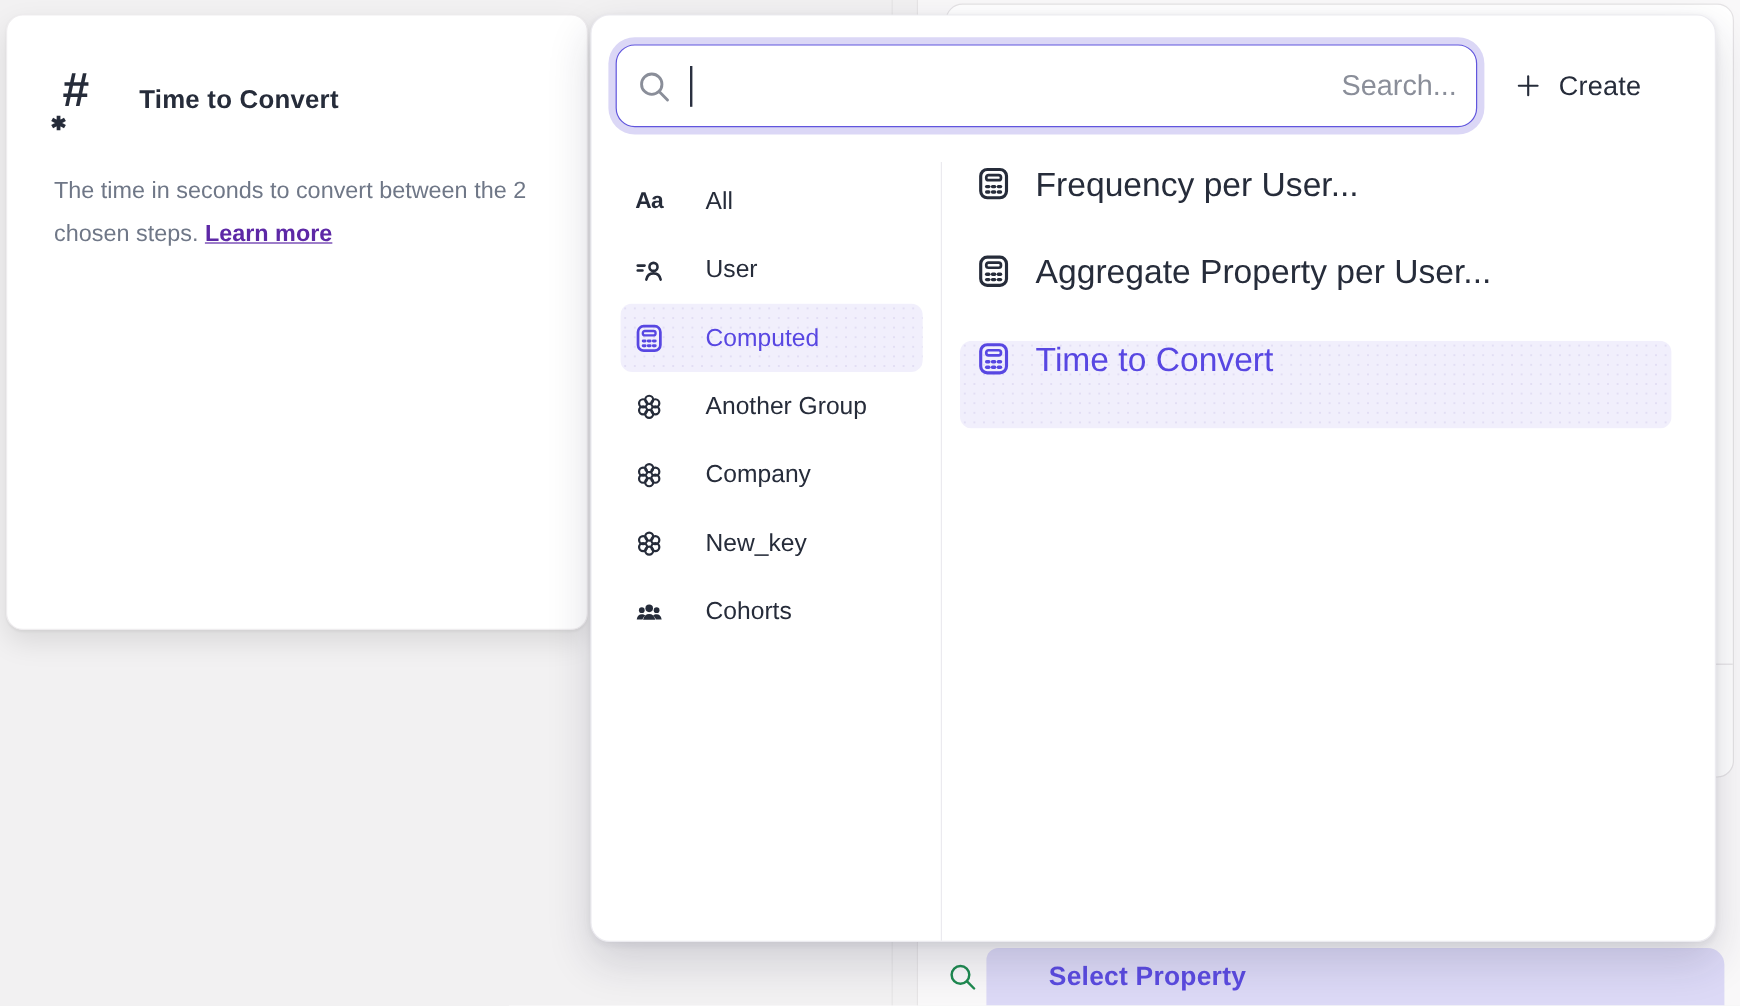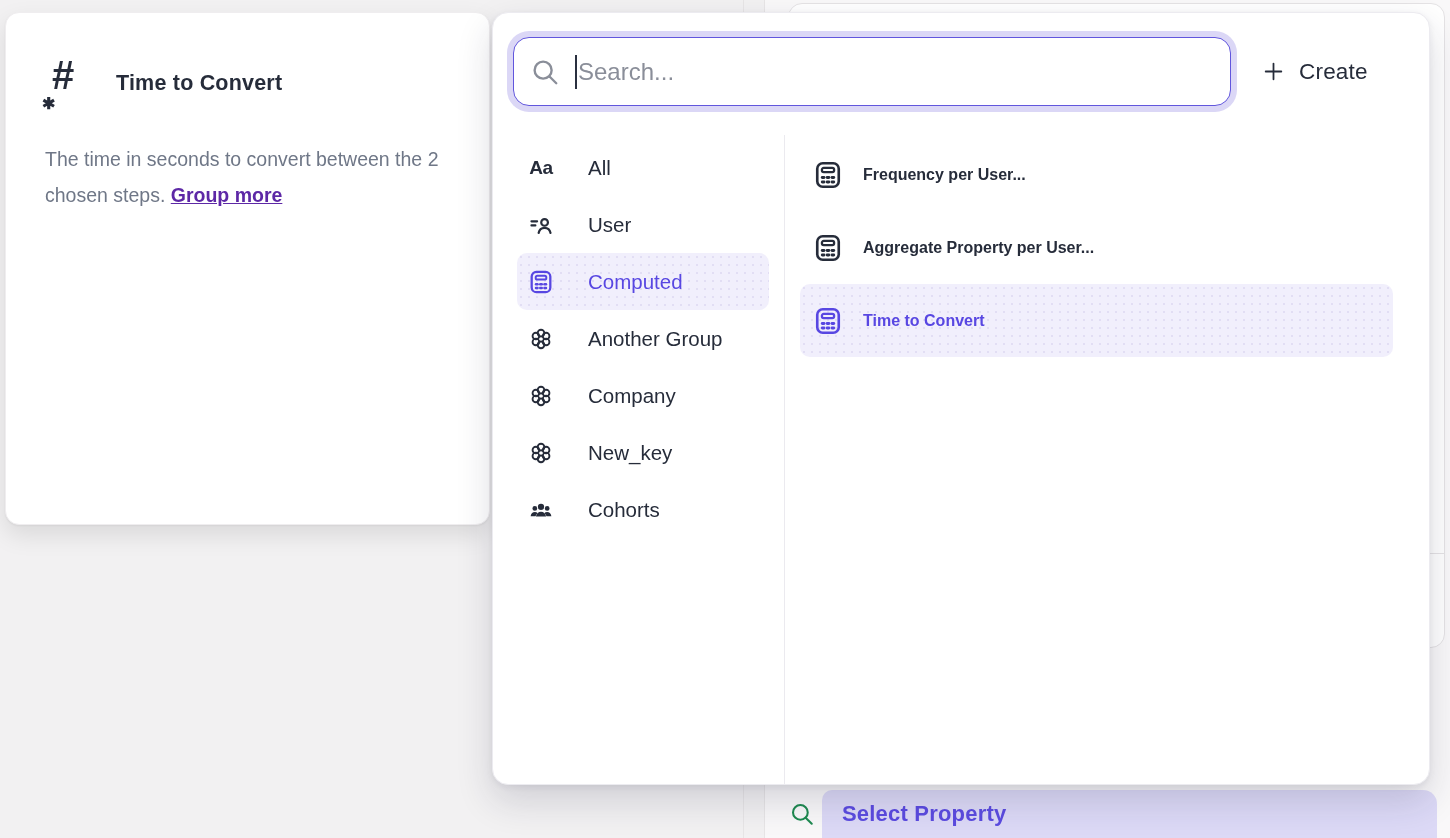--- a/index.html
+++ b/index.html
@@ -23,20 +23,21 @@
   .select-property-pill {
     left:822px; top:790px; width:615px; height:48px;
     background:var(--select-property-bg);
     border-radius:10px 14px 0 0;
     display:flex; align-items:center; padding-left:20px;
     cursor:pointer;
   }
   .select-property-pill .label {
     font-size:22px; font-weight:700; color:var(--select-property-text);
     letter-spacing:.2px;
+    margin-left:32px;
   }
 
   
   .tooltip-card {
     left:5px; top:12px; width:485px; height:513px;
     background:#fff; border:1px solid #efedef; border-radius:14px;
     box-shadow:0 1px 2px rgba(0,0,0,.05), 0 10px 24px rgba(0,0,0,.10);
   }
   .tooltip-header { position:absolute; left:38px; top:42px; height:56px; display:flex; align-items:center; gap:28px; }
   .hash-star-icon { position:relative; width:44px; height:52px; color:var(--text-dark); }
@@ -59,21 +60,21 @@
     position:absolute; left:20px; top:24px; width:718px; height:69px;
     background:#fff; border:1.5px solid var(--search-border); border-radius:16px;
     box-shadow:0 0 0 6px var(--search-ring);
     display:flex; align-items:center; padding:0 16px;
   }
   .search-glyph { width:30px; height:30px; color:#8a8e99; flex:none; }
   .text-caret { width:2px; height:34px; background:#2a3040; margin-left:15px; flex:none; }
   .search-input {
     border:none; outline:none; flex:1; margin-left:1px;
     font-family:"Liberation Sans", sans-serif;
-    font-size:24px; color:var(--text-dark); background:transparent;
+    font-size:24px; color:var(--text-dark); background:transparent;text-align:right;
   }
   .search-input::placeholder { color:#8a8e99; opacity:1; }
   .create-btn {
     position:absolute; left:768px; top:24px; height:69px;
     display:flex; align-items:center; gap:13px; cursor:pointer; color:var(--text-dark);
   }
   .plus-glyph { width:25px; height:25px; color:var(--text-dark); }
   .create-label { font-size:22.5px; font-weight:500; letter-spacing:.2px;text-align:center; }
 
   .v-divider { position:absolute; left:291px; top:122px; bottom:0; width:1px; background:#ebeaef; }
@@ -83,23 +84,23 @@
     height:57px; display:flex; align-items:center; gap:34px;
     padding-left:11px; border-radius:10px; cursor:pointer;
     font-size:20.5px; font-weight:500; color:var(--text-dark);
   }
   .row-icon { width:26px; height:26px; display:flex; align-items:center; justify-content:center; flex:none; }
   .row-icon svg { width:100%; height:100%; }
   .aa-glyph { font-size:19px; font-weight:600; letter-spacing:-.5px; }
 
   .results { position:absolute; left:307px; top:125px; width:593px; }
   .result-row {
-    height:73px; display:flex; align-items:center; gap:20px;
+    height:73px; display:flex; gap:20px;
     padding-left:13px; border-radius:10px; cursor:pointer;
-    font-size:16px; font-weight:700; color:var(--text-dark);
+    font-size:28px; font-weight:400; color:var(--text-dark);
   }
   .result-row .row-icon { width:30px; height:30px; }
 
   .selected {
     color:var(--accent-purple);
     background-color:var(--selected-row-bg);
     background-image:radial-gradient(var(--selected-row-dot) 1.1px, transparent 1.1px);
     background-size:8px 8px;
   }
 </style>
@@ -123,21 +124,21 @@
 <div class="abs tooltip-card">
   <div class="tooltip-header">
     <span class="hash-star-icon">
       <span class="hash">#</span>
       <span class="star">✱</span>
     </span>
     <span class="tooltip-title">Time to Convert</span>
   </div>
   <p class="tooltip-desc">
     <span>The time in seconds to convert between the 2 chosen steps.</span>
-    <a class="learn-more">Group more</a>
+    <a class="learn-more">Learn more</a>
   </p>
 </div>
 
 <div class="abs popup">
   <div class="search-box">
     <span class="search-glyph"><svg viewBox="0 0 24 24" fill="none" stroke="currentColor" stroke-width="1.9" stroke-linecap="round">
           <circle cx="10.5" cy="10.5" r="6.8"></circle>
           <path d="M15.6 15.6L21 21"></path>
         </svg></span>
     <span class="text-caret"></span>

